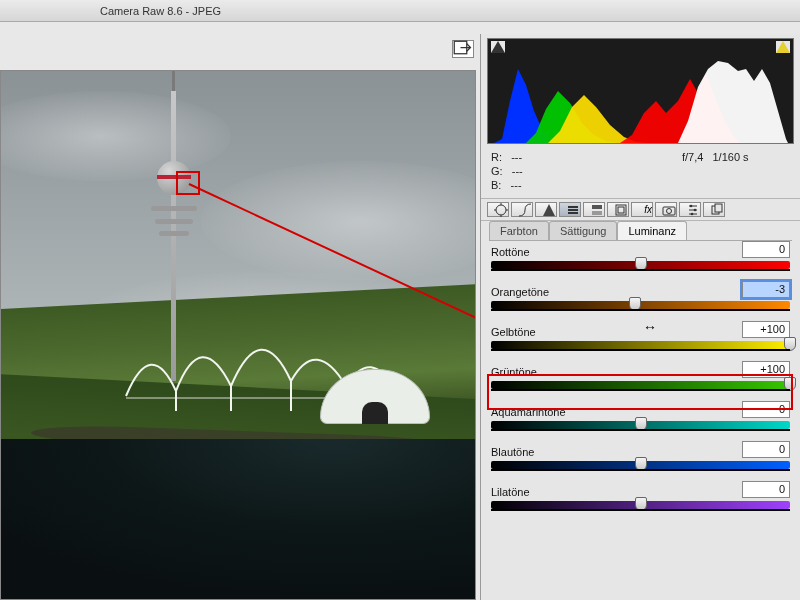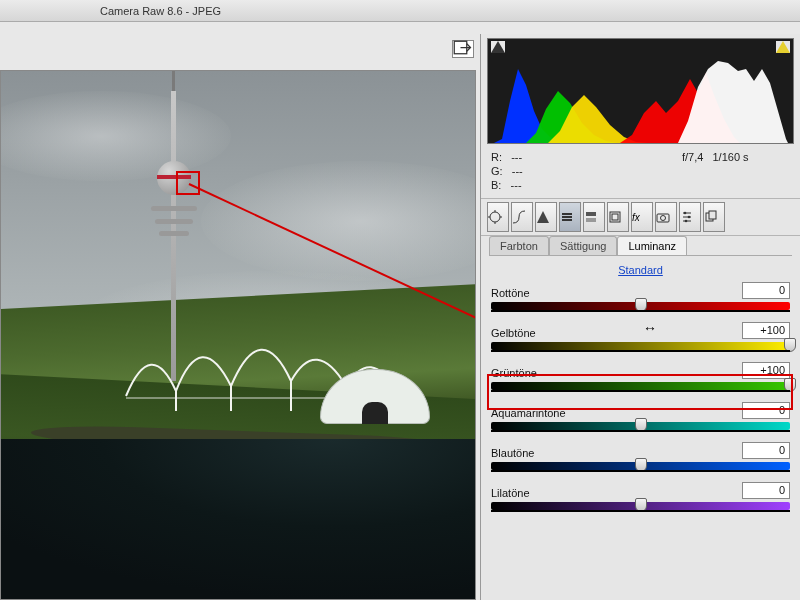--- a/index.html
+++ b/index.html
@@ -35,21 +35,21 @@
   .right { width: 320px; background:#e6e6e6; border-left:1px solid #999; position:relative; }
   .hist { margin:4px 6px 2px; height:106px; border:1px solid #777; background:#1b1b1b; position:relative; }
   .hist .tri { position:absolute; top:2px; width:0; height:0; border-left:7px solid transparent; border-right:7px solid transparent; }
   .hist .tri.left { left:3px; border-bottom:12px solid #333; }
   .hist .tri.right { right:3px; border-bottom:12px solid #e6d030; }
   .hist svg { position:absolute; left:0; bottom:0; }
   .meta { display:flex; border-bottom:1px solid #b5b5b5; padding:4px 10px 6px; color:#222; }
   .meta .col { flex:1; line-height:14px; }
   .meta .col.r { text-align:center; }
   .iconrow { display:flex; gap:0; padding:3px 6px; border-bottom:1px solid #b5b5b5; }
-  .iconrow .ic { width:22px; height:30px; border:1px solid #8a8a8a; background:linear-gradient(#f7f7f7,#dcdcdc); margin-right:2px; display:flex; align-items:center; justify-content:flex-start; }
+  .iconrow .ic { width:22px; height:15px; border:1px solid #8a8a8a; background:linear-gradient(#f7f7f7,#dcdcdc); margin-right:2px; display:flex; align-items:center; justify-content:flex-end; }
   .iconrow .ic.active { background:linear-gradient(#cfd6de,#aab3bf); }
   .iconrow .ic svg { width:14px; height:14px; }
   .panel-title { position:relative; text-align:center; padding:4px 0; border-bottom:1px solid #b5b5b5; color:#222; }
   .panel-title .menu-icon { position:absolute; right:8px; top:4px; font-size:10px; color:#555; }
   .checkwrap { text-align:center; padding:8px 0 10px; color:#222; }
   .checkwrap input { vertical-align:middle; margin-right:5px; }
   .tabs { display:flex; padding:0 8px; }
   .tab { padding:3px 10px; border:1px solid #aaa; border-bottom:none; background:#d7d7d7; color:#444; border-radius:3px 3px 0 0; }
   .tab.active { background:#f2f2f2; color:#000; }
   .tabline { height:1px; background:#aaa; margin:0 8px; }
@@ -214,30 +214,38 @@
             <rect x="5" y="1" width="7" height="8" fill="#e6e6e6" stroke="#333"></rect>
           </svg>
         </div>
     </div>
     <div class="tabs">
       <div class="tab">Farbton</div>
       <div class="tab">Sättigung</div>
       <div class="tab active">Luminanz</div>
     </div>
     <div class="tabline"></div>
-    <div class="default-link"><a>Standard</a></div>
 
     <div class="sliders">
       <div class="srow">
         <div class="head">
             <span>Rottöne</span>
           <span class="valbox">0</span>
           </div>
         <div class="track g-red">
             <div class="thumb" style="left:50%"></div>
+          </div>
+      </div>
+      <div class="srow">
+        <div class="head">
+            <span>Orangetöne</span>
+          <span class="valbox sel">-3</span>
+          </div>
+        <div class="track g-orange">
+            <div class="thumb" style="left:48%"></div>
           </div>
       </div>
       <div class="srow">
         <div class="head">
             <span>Gelbtöne</span>
           <span class="valbox">+100</span>
           </div>
         <div class="track g-yellow">
             <div class="thumb" style="left:100%"></div>
           </div>

